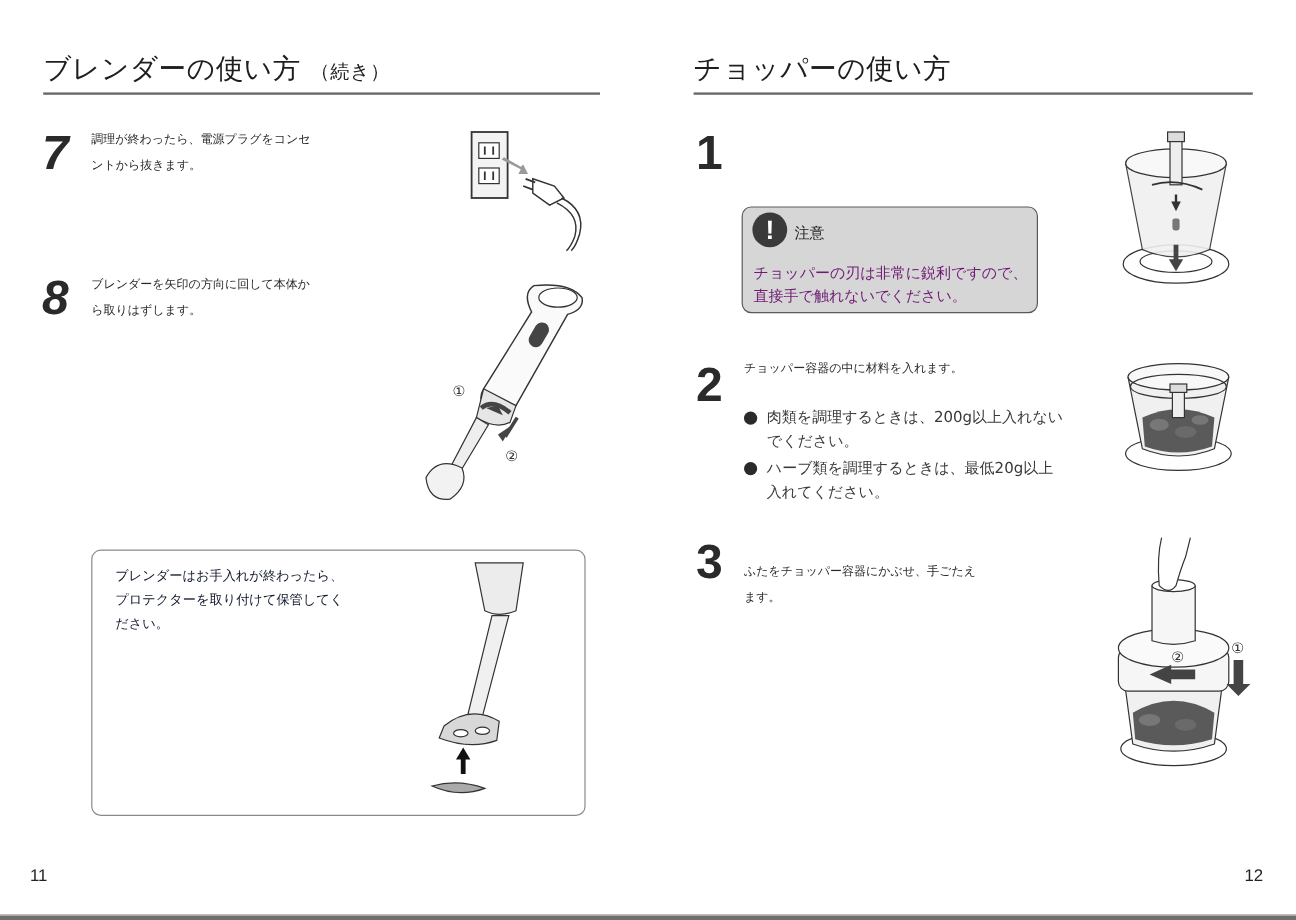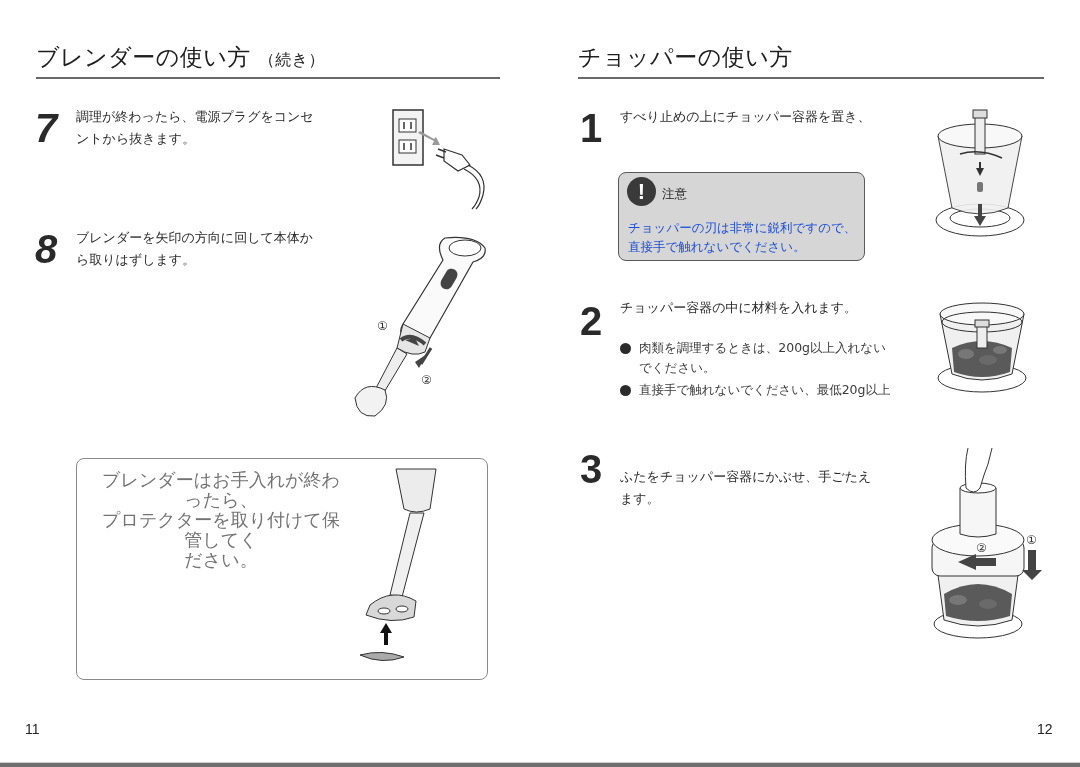--- a/index.html
+++ b/index.html
@@ -17,39 +17,39 @@
     color: #1e1e1e; letter-spacing: 0.5px; white-space: nowrap;
   }
   .section-title .sub { font-size: 16px; margin-left: 8px; }
   .title-rule { position: absolute; top: 77px; height: 2px; background: #6a6a6a; }
 
   .step-num {
     position: absolute; font-family: "Liberation Sans", sans-serif; font-weight: bold;
     font-size: 40px; color: #2a2a2a; line-height: 1; font-style: italic;
   }
   .step-num.upright { font-style: normal; }
-  .step-text { position: absolute; font-size: 13px; line-height: 22px; color: #2a2a2a; }
+  .step-text { position: absolute; font-size: 10px; line-height: 22px; color: #2a2a2a; }
 
   .note-box {
     position: absolute; left: 76px; top: 458px; width: 412px; height: 222px;
     border: 1.5px solid #8a8a8a; border-radius: 8px; box-sizing: border-box;
   }
-  .note-text { position: absolute; left: 96px; top: 470px; width: 250px; font-size: 18px; line-height: 20px; color: #737373; text-align: center; }
+  .note-text { position: absolute; left: 96px; top: 470px; width: 250px; font-size: 11px; line-height: 20px; color: #0f172a; }
 
   .caution {
     position: absolute; left: 618px; top: 172px; width: 247px; height: 89px;
     background: #d6d6d6; border: 1.5px solid #5a5a5a; border-radius: 8px; box-sizing: border-box;
   }
   .caution-icon {
     position: absolute; left: 627px; top: 177px; width: 29px; height: 29px; border-radius: 50%;
     background: #3a3a3a; color: #fff; font-weight: bold; font-size: 22px; text-align: center; line-height: 29px;
     font-family: "Liberation Sans", sans-serif;
   }
   .caution-label { position: absolute; left: 662px; top: 186px; font-size: 12.5px; color: #222; }
-  .caution-text { position: absolute; left: 628px; top: 218px; width: 240px; font-size: 12.5px; line-height: 19px; color: #1d4ed8; }
+  .caution-text { position: absolute; left: 628px; top: 218px; width: 240px; font-size: 12.5px; line-height: 19px; color: #701a75; }
 
   .bullets { position: absolute; left: 620px; top: 338px; width: 300px; list-style: none; margin: 0; padding: 0; }
   .bullets li { position: relative; padding-left: 19px; font-size: 12.5px; line-height: 20px; color: #3a3a3a; margin-bottom: 2px; }
   .bullets li .dot { position: absolute; left: 0; top: 5px; width: 11px; height: 11px; border-radius: 50%; background: #2a2a2a; }
 
   .page-num { position: absolute; top: 721px; font-size: 14px; color: #222; font-family: "Liberation Sans", sans-serif; }
   .bottom-bar { position: absolute; left: 0; top: 762px; width: 1080px; height: 5px; background: #6e6e6e; border-top: 1px solid #cfcfcf; }
 
   .illus { position: absolute; }
   .illus svg { display: block; }
@@ -129,21 +129,20 @@
   <div class="page-num" style="left:25px;">11</div>
 </div>
 
 <div class="page right">
   <div class="section-title" style="left:38px;">チョッパーの使い方</div>
   <div class="title-rule" style="left:38px;width:466px;"></div>
 </div>
 
 <div class="step-num upright" style="left:580px;top:108px;">1</div>
 <div class="step-text" style="left:620px;top:106px;">
-  <div>すべり止めの上にチョッパー容器を置き、</div>
 </div>
 <div class="illus" style="left:930px;top:108px;">
   <svg width="100" height="140" viewBox="0 0 100 140">
     <ellipse cx="50" cy="112" rx="44" ry="16" fill="#fff" stroke="#333"></ellipse>
     <ellipse cx="50" cy="110" rx="30" ry="9" fill="none" stroke="#333"></ellipse>
     <path d="M8 28 L22 100 Q50 112 78 100 L92 28" fill="#f0f0f0" stroke="#333" opacity="0.9"></path>
     <ellipse cx="50" cy="28" rx="42" ry="12" fill="#f8f8f8" stroke="#333"></ellipse>
     <rect x="45" y="6" width="10" height="40" fill="#eee" stroke="#333"></rect>
     <rect x="43" y="2" width="14" height="8" fill="#ddd" stroke="#333"></rect>
     <path d="M30 46 Q50 40 72 50" fill="none" stroke="#333" stroke-width="1.5"></path>
@@ -168,21 +167,22 @@
   <div>チョッパー容器の中に材料を入れます。</div>
 </div>
 <ul class="bullets">
   <li>
       <span class="dot"></span>
     <div>肉類を調理するときは、200g以上入れない</div>
     <div>でください。</div>
   </li>
   <li>
       <span class="dot"></span>
-    <div>直接手で触れないでください、最低20g以上</div>
+    <div>ハーブ類を調理するときは、最低20g以上</div>
+    <div>入れてください。</div>
   </li>
 </ul>
 <div class="illus" style="left:932px;top:298px;">
   <svg width="100" height="100" viewBox="0 0 100 100">
     <ellipse cx="50" cy="80" rx="44" ry="14" fill="#fff" stroke="#333"></ellipse>
     <path d="M8 16 L20 76 Q50 88 80 76 L92 16" fill="#f0f0f0" stroke="#333"></path>
     <ellipse cx="50" cy="16" rx="42" ry="11" fill="#f8f8f8" stroke="#333"></ellipse>
     <ellipse cx="50" cy="24" rx="40" ry="10" fill="none" stroke="#333"></ellipse>
     <path d="M20 50 Q50 36 80 50 L78 74 Q50 84 22 74Z" fill="#5a5a5a"></path>
     <ellipse cx="34" cy="56" rx="8" ry="5" fill="#777"></ellipse>

